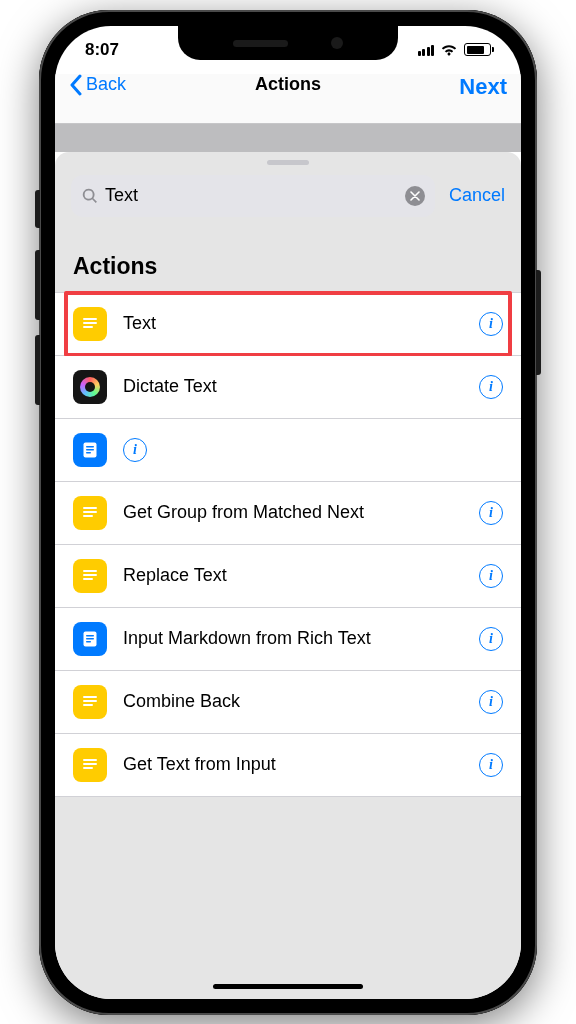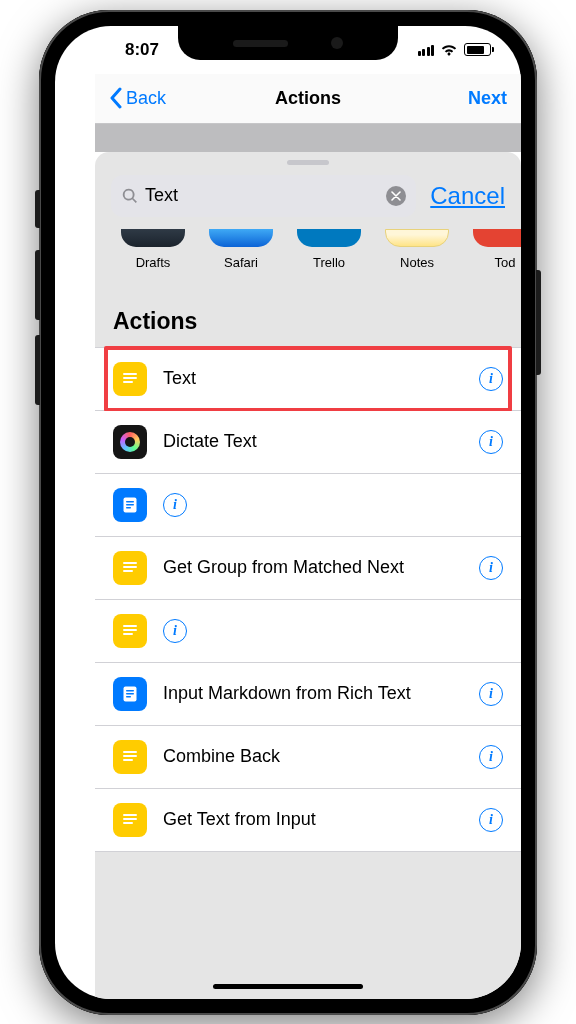--- a/index.html
+++ b/index.html
@@ -21,21 +21,21 @@
     width:498px;height:1005px;background:#000;border-radius:70px;padding:16px;
     box-shadow:0 0 0 2px #4a4a4a inset,0 0 0 4px #000 inset,0 10px 40px rgba(0,0,0,.5);
     position:relative;
   }
   .phone::before,.phone::after{content:"";position:absolute;background:#1c1c1c;border-radius:3px;}
   .phone .btn-l1{position:absolute;left:-4px;top:180px;width:5px;height:38px;background:#1c1c1c;border-radius:3px 0 0 3px;}
   .phone .btn-l2{position:absolute;left:-4px;top:240px;width:5px;height:70px;background:#1c1c1c;border-radius:3px 0 0 3px;}
   .phone .btn-l3{position:absolute;left:-4px;top:325px;width:5px;height:70px;background:#1c1c1c;border-radius:3px 0 0 3px;}
   .phone .btn-r {position:absolute;right:-4px;top:260px;width:5px;height:105px;background:#1c1c1c;border-radius:0 3px 3px 0;}
   .screen{
-    width:100%;height:100%;background:#fff;border-radius:56px;overflow:hidden;position:relative;padding-left:40px;
+    width:100%;height:100%;background:#fff;border-radius:56px;overflow:hidden;position:relative;
   }
   .notch{
     position:absolute;top:0;left:50%;transform:translateX(-50%);
     width:220px;height:34px;background:#000;border-radius:0 0 22px 22px;z-index:50;
   }
   .notch::before{content:"";position:absolute;left:55px;top:14px;width:55px;height:7px;background:#1a1a1a;border-radius:4px;}
   .notch::after{content:"";position:absolute;right:55px;top:11px;width:12px;height:12px;background:#1a1a1a;border-radius:50%;}
   .home-indicator{position:absolute;bottom:10px;left:50%;transform:translateX(-50%);width:150px;height:5px;background:#000;border-radius:3px;z-index:50;}
   
   .status-bar{height:48px;display:flex;justify-content:space-between;align-items:center;padding:0 30px;font-size:17px;font-weight:600;color:#000;}
@@ -44,39 +44,39 @@
   .sig-bars span{width:3px;background:#000;border-radius:1px;}
   .sig-bars span:nth-child(1){height:5px;}
   .sig-bars span:nth-child(2){height:7px;}
   .sig-bars span:nth-child(3){height:9px;}
   .sig-bars span:nth-child(4){height:11px;}
   .wifi-icon{width:18px;height:13px;}
   .batt{width:27px;height:13px;border:1.5px solid #000;border-radius:3px;position:relative;}
   .batt::after{content:"";position:absolute;right:-4px;top:3px;width:2px;height:5px;background:#000;border-radius:0 1px 1px 0;}
   .batt i{position:absolute;left:1.5px;top:1.5px;bottom:1.5px;width:70%;background:#000;border-radius:1px;}
   
-  .nav-bar{height:50px;display:flex;align-items:center;justify-content:space-between;padding:0 14px;border-bottom:.5px solid #c6c6c8;position:relative;background:#fafafa;}
+  .nav-bar{height:50px;display:flex;align-items:flex-start;justify-content:space-between;padding:0 14px;border-bottom:.5px solid #c6c6c8;position:relative;background:#fafafa;}
   .nav-bar .back{color:var(--ios-blue);font-size:18px;display:flex;align-items:center;gap:4px;}
   .nav-bar .back svg{width:13px;height:22px;}
   .nav-bar .title{position:absolute;left:50%;transform:translateX(-50%);font-size:18px;font-weight:600;}
-  .nav-bar .next{color:var(--ios-blue);font-size:18px;font-weight:600;}
+  .nav-bar .next{color:var(--ios-blue);font-size:22px;font-weight:600;}
   
   .sheet-gap{height:28px;background:#bdbdbf;}
   .sheet{
     background:#e5e5e5;border-radius:14px 14px 0 0;height:calc(100% - 48px - 50px - 28px);
     position:relative;overflow:hidden;
   }
   .grabber{width:42px;height:5px;background:#c7c7cc;border-radius:3px;margin:8px auto 0;}
   .search-row{display:flex;align-items:center;gap:14px;padding:10px 16px 12px;}
   .search-field{flex:1;display:flex;align-items:center;background:var(--search-gray);border-radius:12px;height:42px;padding:0 10px;}
   .search-field svg{width:18px;height:18px;fill:var(--placeholder-gray);flex:none;}
   .search-field input{flex:1;border:none;background:transparent;font-size:18px;padding:0 6px;outline:none;color:#000;}
   .clear-btn{width:20px;height:20px;border-radius:50%;background:var(--placeholder-gray);display:flex;align-items:center;justify-content:center;flex:none;}
   .clear-btn svg{width:10px;height:10px;fill:#fff;}
-  .cancel{color:var(--ios-blue);font-size:24px;text-decoration:underline;}
+  .cancel{color:var(--ios-blue);font-size:18px;}
   .apps-row{display:flex;padding:0 14px 14px;gap:0;justify-content:space-between;}
   .app{display:flex;flex-direction:column;align-items:center;width:88px;flex:none;}
   .app-icon{width:64px;height:18px;border-radius:0 0 15px 15px;margin-bottom:8px;}
   .app-label{font-size:13px;color:#000;text-align:center;}
   .section-title{font-size:23px;font-weight:700;padding:24px 18px 12px;}
   .action-list{border-top:.5px solid var(--divider);position:relative;}
   .scroll-ind{position:absolute;right:3px;top:0;width:3px;height:45px;background:#c7c7cc;border-radius:2px;}
   .action-row{display:flex;align-items:center;height:63px;padding:0 18px;border-bottom:.5px solid var(--divider);position:relative;background:#fff;}
   .aicon{width:34px;height:34px;border-radius:8px;margin-right:16px;flex:none;display:flex;align-items:center;justify-content:center;}
   .alabel{flex:1;font-size:18px;font-weight:500;color:#000;}
@@ -151,42 +151,20 @@
           <input type="text" value="Text" style="">
           <div class="clear-btn">
             <svg viewBox="0 0 10 10">
                 <path d="M1 1l8 8M9 1l-8 8" stroke="#fff" stroke-width="1.6" stroke-linecap="round"></path>
               </svg>
           </div>
         </div>
         <div class="cancel">Cancel</div>
       </div>
 
-      <div class="apps-row" id="apps-row">
-          <div class="app">
-            <div class="app-icon drafts"></div>
-            <div class="app-label">Drafts</div>
-          </div>
-          <div class="app">
-            <div class="app-icon safari"></div>
-            <div class="app-label">Safari</div>
-          </div>
-          <div class="app">
-            <div class="app-icon trello"></div>
-            <div class="app-label">Trello</div>
-          </div>
-          <div class="app">
-            <div class="app-icon notes"></div>
-            <div class="app-label">Notes</div>
-          </div>
-          <div class="app">
-            <div class="app-icon todos"></div>
-            <div class="app-label">Tod</div>
-          </div>
-        </div>
 
       <div class="section-title">Actions</div>
 
       <div class="action-list" id="action-list">
         <div class="scroll-ind"></div>
       <div class="action-row">
             <div class="hl"></div>
             <div class="aicon ic-yellow">
               <svg viewBox="0 0 20 20">
                 <rect x="3" y="4" width="14" height="2" rx="1"></rect>
@@ -227,20 +205,21 @@
             <div class="info">i</div>
           </div>
           <div class="action-row">
             <div class="aicon ic-yellow">
               <svg viewBox="0 0 20 20">
                 <rect x="3" y="4" width="14" height="2" rx="1"></rect>
                 <rect x="3" y="8" width="14" height="2" rx="1"></rect>
                 <rect x="3" y="12" width="10" height="2" rx="1"></rect>
               </svg>
             </div>
+            <div class="alabel">Replace Text</div>
             <div class="info">i</div>
           </div>
           <div class="action-row">
             <div class="aicon ic-blue">
               <svg viewBox="0 0 20 20">
                 <rect x="3.5" y="2.5" width="13" height="15" rx="2" fill="#fff"></rect>
                 <rect x="6" y="6" width="8" height="1.5" rx=".7" fill="#007aff"></rect>
                 <rect x="6" y="9" width="8" height="1.5" rx=".7" fill="#007aff"></rect>
                 <rect x="6" y="12" width="5" height="1.5" rx=".7" fill="#007aff"></rect>
               </svg>

